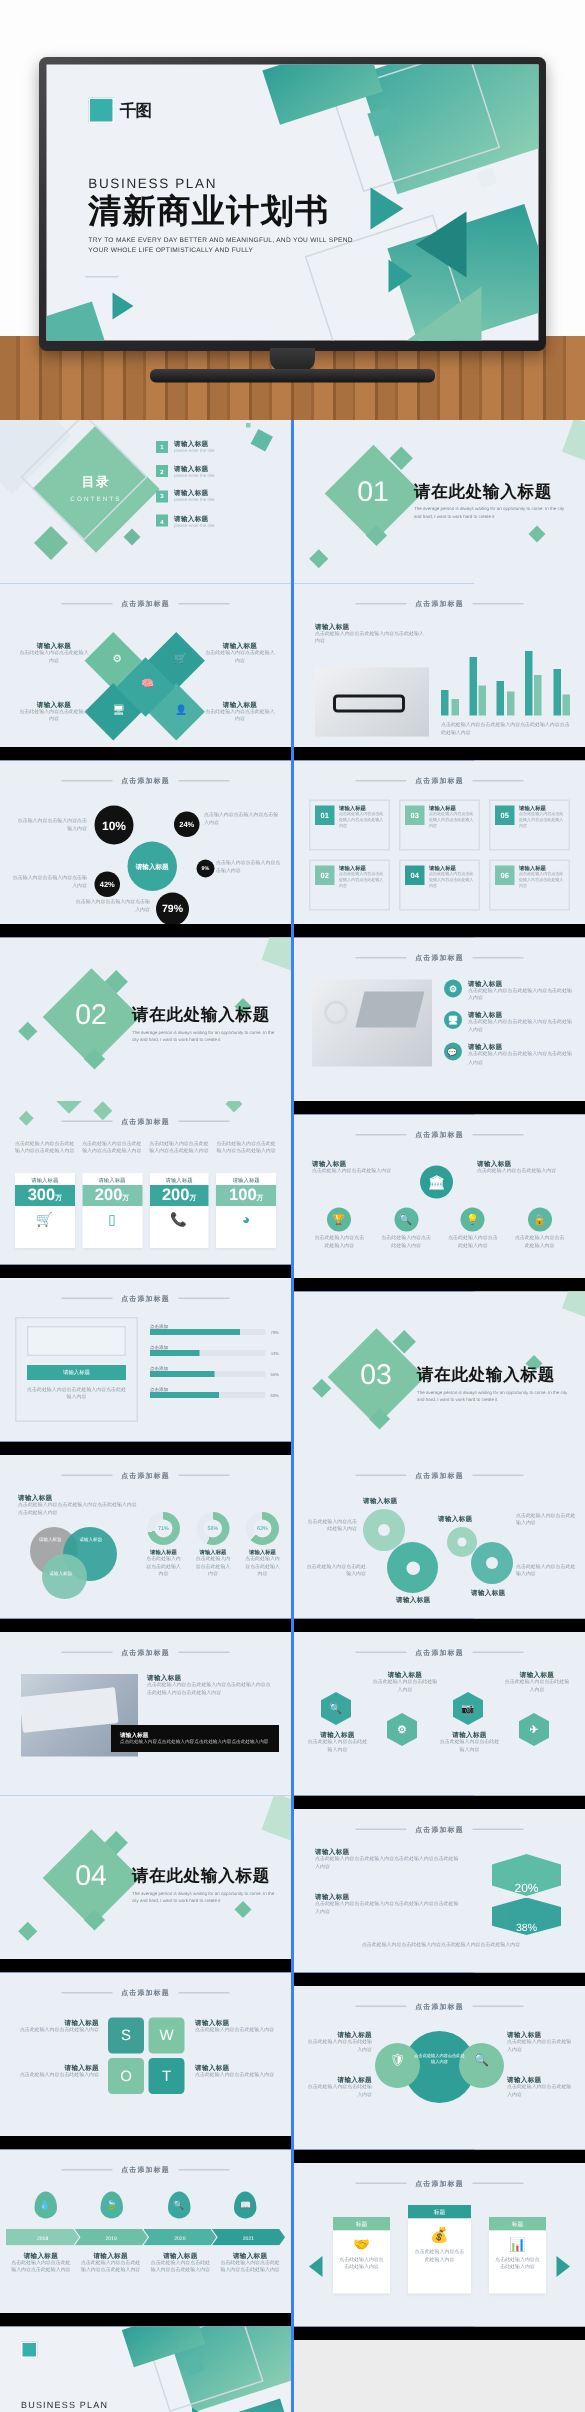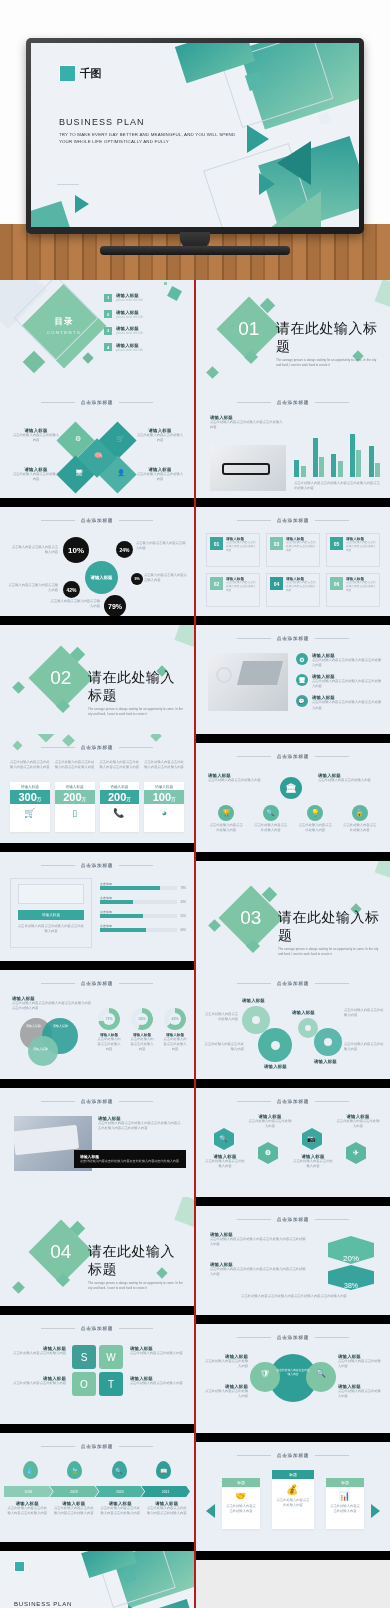--- a/index.html
+++ b/index.html
@@ -2,21 +2,21 @@
 <html><head>
 <meta charset="utf-8">
 <style>
   * { box-sizing: border-box; margin:0; padding:0; }
   body {
     width: 390px; height: 1608px;
     font-family: "Liberation Sans", sans-serif;
     background: #ececec;
     overflow: hidden;
   }
-  .page { position: relative; width:316px; height:1608px; background:#b91c1c; }
+  .page { position: relative; width:316px; height:1608px; background:#3b82f6; }
 
   
   .hero { position:relative; width:390px; height:280px; background:#fff; overflow:hidden; }
   .hero-wall { position:absolute; inset:0 0 56px 0; background:#fdfdfd; }
   .hero-floor {
     position:absolute; left:0; right:0; bottom:0; height:56px;
     background:
       repeating-linear-gradient(90deg,#a9703f 0 11px,#9a6434 11px 13px,#b87c48 13px 26px,#8e5c2f 26px 28px);
   }
   .tv { position:absolute; left:26px; top:38px; width:338px; height:196px; }
@@ -86,21 +86,21 @@
     color:#fff; font-weight:700;
   }
 
   
   .numhead-diamond {
     position:absolute; width:46px; height:46px; background:#7ec5a6;
     transform:rotate(45deg); display:flex; align-items:center; justify-content:center;
   }
   .numhead-diamond span { transform:rotate(-45deg); color:#fff; font-size:19px; font-weight:300; }
 
-  .ttl-cn { font-size:14px; font-weight:400; color:#151515; letter-spacing:.5px; }
+  .ttl-cn { font-size:11px; font-weight:700; color:#151515; letter-spacing:.5px; }
   .ttl-en { font-size:3px; color:#7b8792; line-height:1.6; margin-top:2px; }
 
   .photo {
     background:linear-gradient(135deg,#c9d2dc 0%,#aab6c4 45%,#8f9daf 100%);
     position:absolute;
   }
 
   .card { background:#fff; box-shadow:0 1px 2px rgba(0,0,0,.06); position:absolute; }
   .outl { border:1px solid #d5dde6; position:absolute; }
 </style>
@@ -133,20 +133,21 @@
             <div class="tri" style="left:44px;bottom:14px;border-left:14px solid #2f9e97;border-top:9px solid transparent;border-bottom:9px solid transparent;"></div>
             <div class="outl" style="left:26px;bottom:42px;width:22px;height:0;border:0;border-top:1px solid #c9d4db;"></div>
 
             <div class="logo-row">
               <div class="logo-box"></div>
               <div class="logo-txt">千图</div>
             </div>
 
             <div class="title-block">
               <div class="tb-eng">BUSINESS PLAN</div>
+              <div class="tb-cn">清新商业计划书</div>
               <div class="tb-sub">TRY TO MAKE EVERY DAY BETTER AND MEANINGFUL, AND YOU WILL SPEND YOUR WHOLE LIFE OPTIMISTICALLY AND FULLY</div>
             </div>
           </div>
         </div>
       </div>
       <div class="tv-stand-neck"></div>
       <div class="tv-stand-base"></div>
     </div>
   </div>
 

